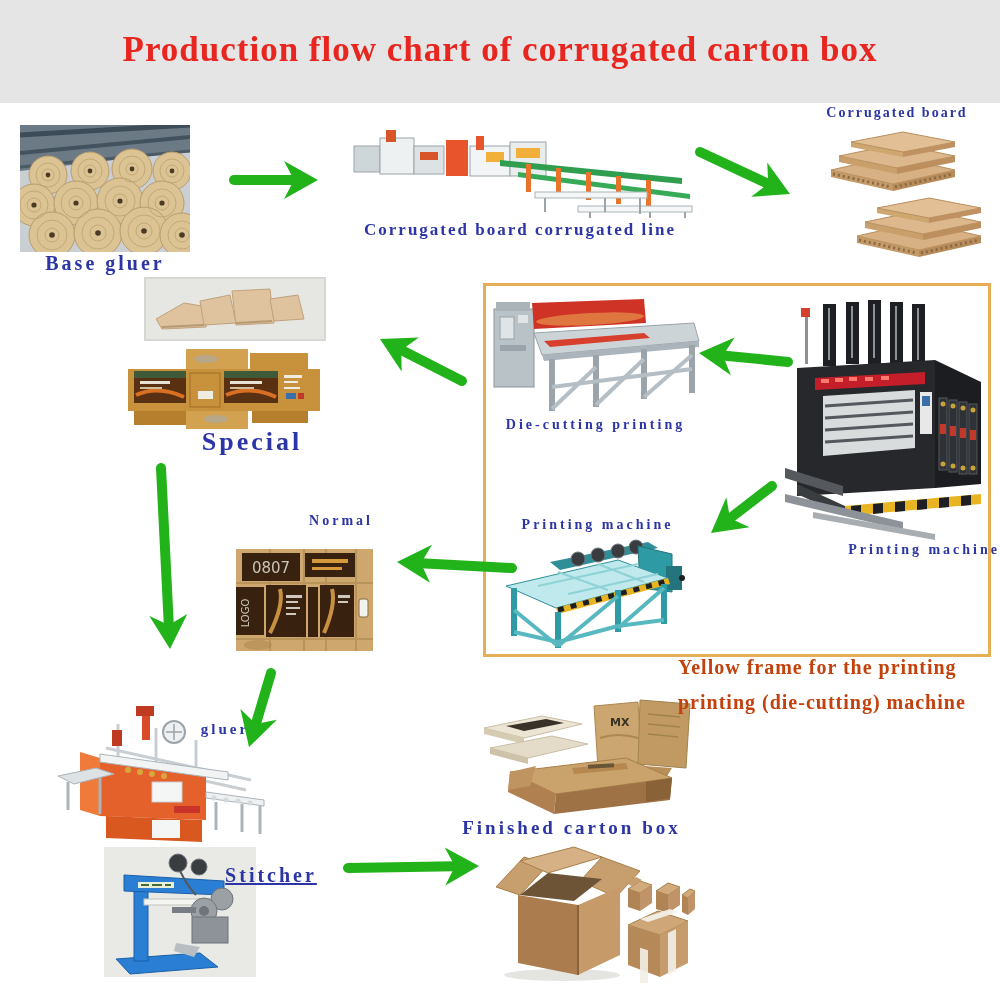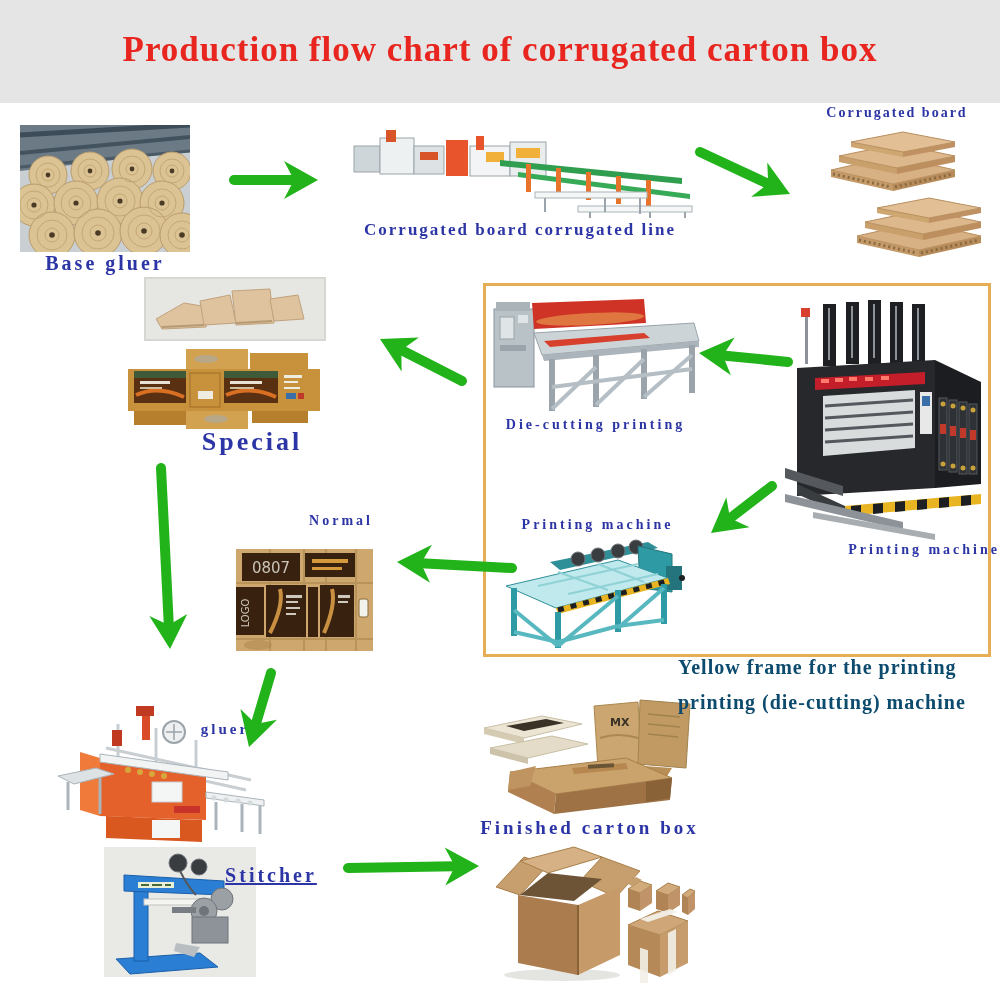--- a/index.html
+++ b/index.html
@@ -16,25 +16,25 @@
   .lbl-base{left:20px;top:252px;width:170px;font-size:20px;}
   .lbl-line{left:340px;top:220px;width:360px;font-size:17px;letter-spacing:2px;}
   .lbl-board{left:798px;top:105px;width:198px;letter-spacing:2px;}
   .lbl-die{left:488px;top:417px;width:215px;}
   .lbl-print{left:795px;top:542px;width:205px;text-align:right;}
   .lbl-slot{left:500px;top:517px;width:195px;}
   .lbl-special{left:162px;top:427px;width:180px;font-size:26px;}
   .lbl-normal{left:233px;top:513px;width:140px;text-align:right;}
   .lbl-gluer{left:180px;top:721px;width:90px;font-size:15px;}
   .lbl-stitcher{left:216px;top:864px;width:110px;font-size:20px;text-decoration:underline;}
-  .lbl-finished{left:462px;top:817px;width:255px;font-size:19px;}
+  .lbl-finished{left:444px;top:817px;width:255px;font-size:19px;}
   
   .yframe{left:483px;top:283px;width:508px;height:374px;border:3px solid #E6AE55;box-sizing:border-box;}
   
-  .note{left:678px;top:650px;width:320px;color:#0c4a6e;font-weight:bold;
+  .note{left:678px;top:650px;width:320px;color:#c2410c;font-weight:bold;
         font-size:20px;letter-spacing:1px;line-height:35px;white-space:nowrap;}
   
   #arrow-layer{left:0;top:0;width:1000px;height:1000px;pointer-events:none;}
   svg{display:block;}
 </style>
 </head>
 <body>
 
 <div class="stage">
 

